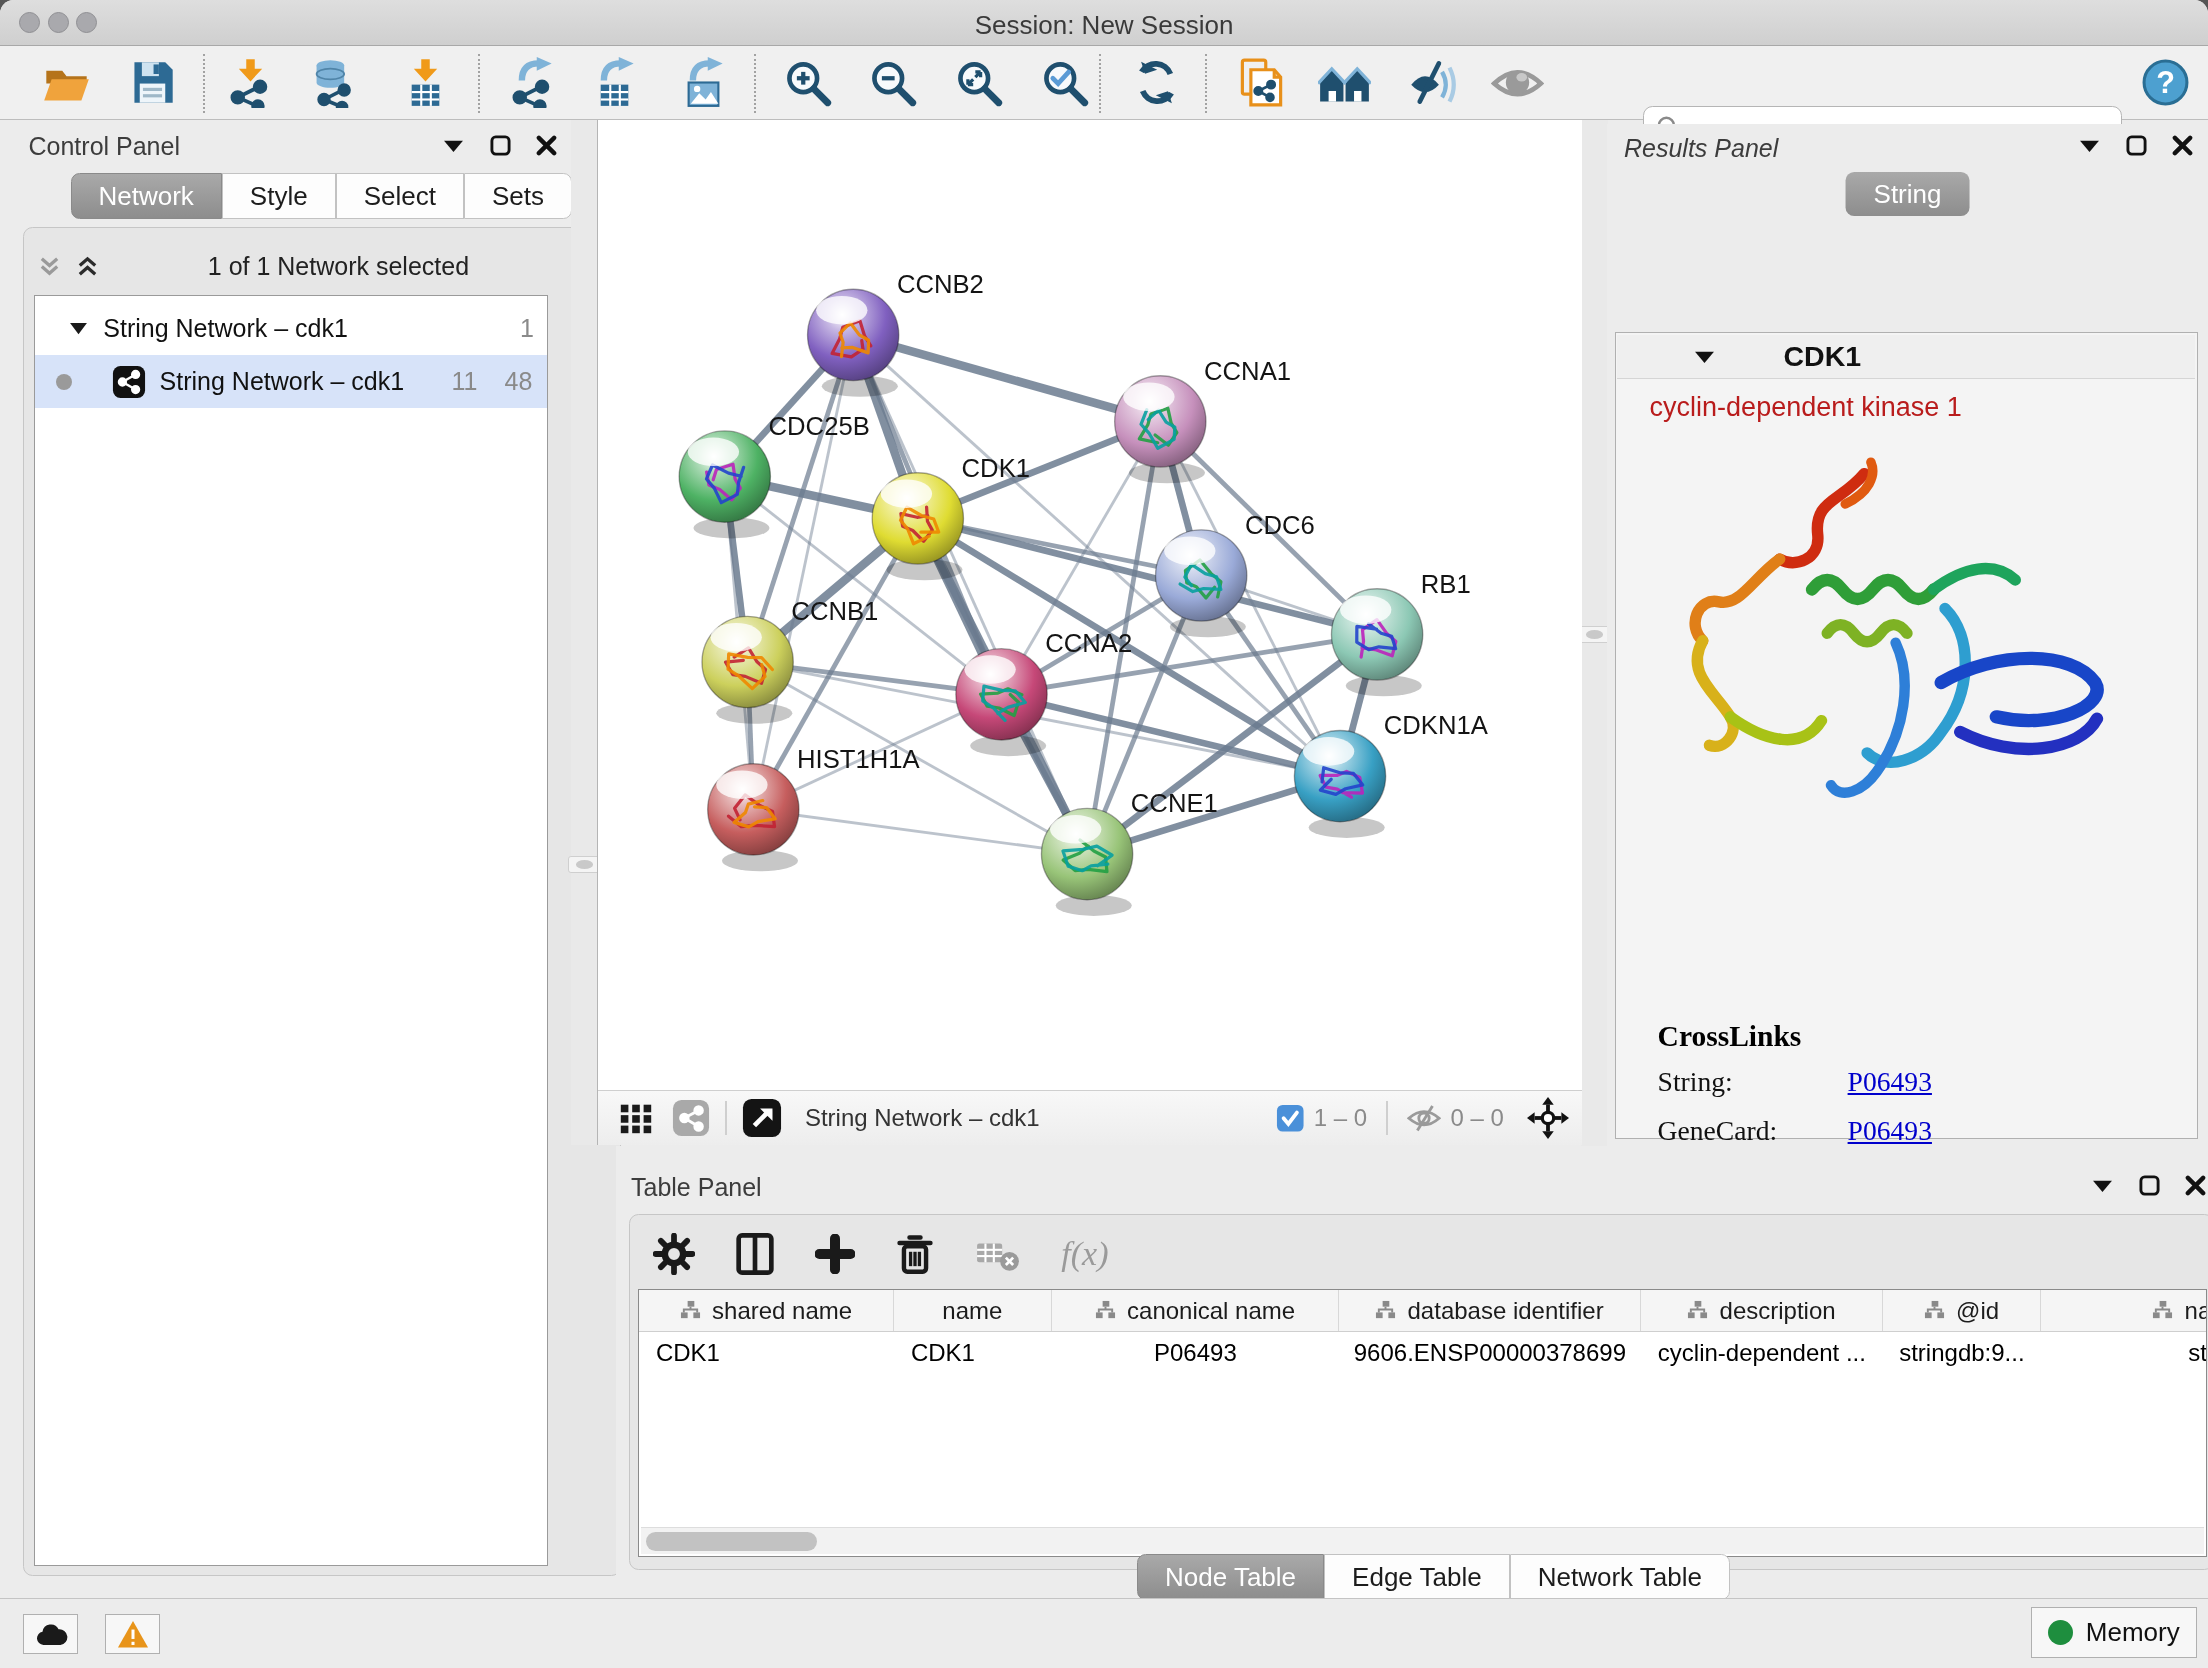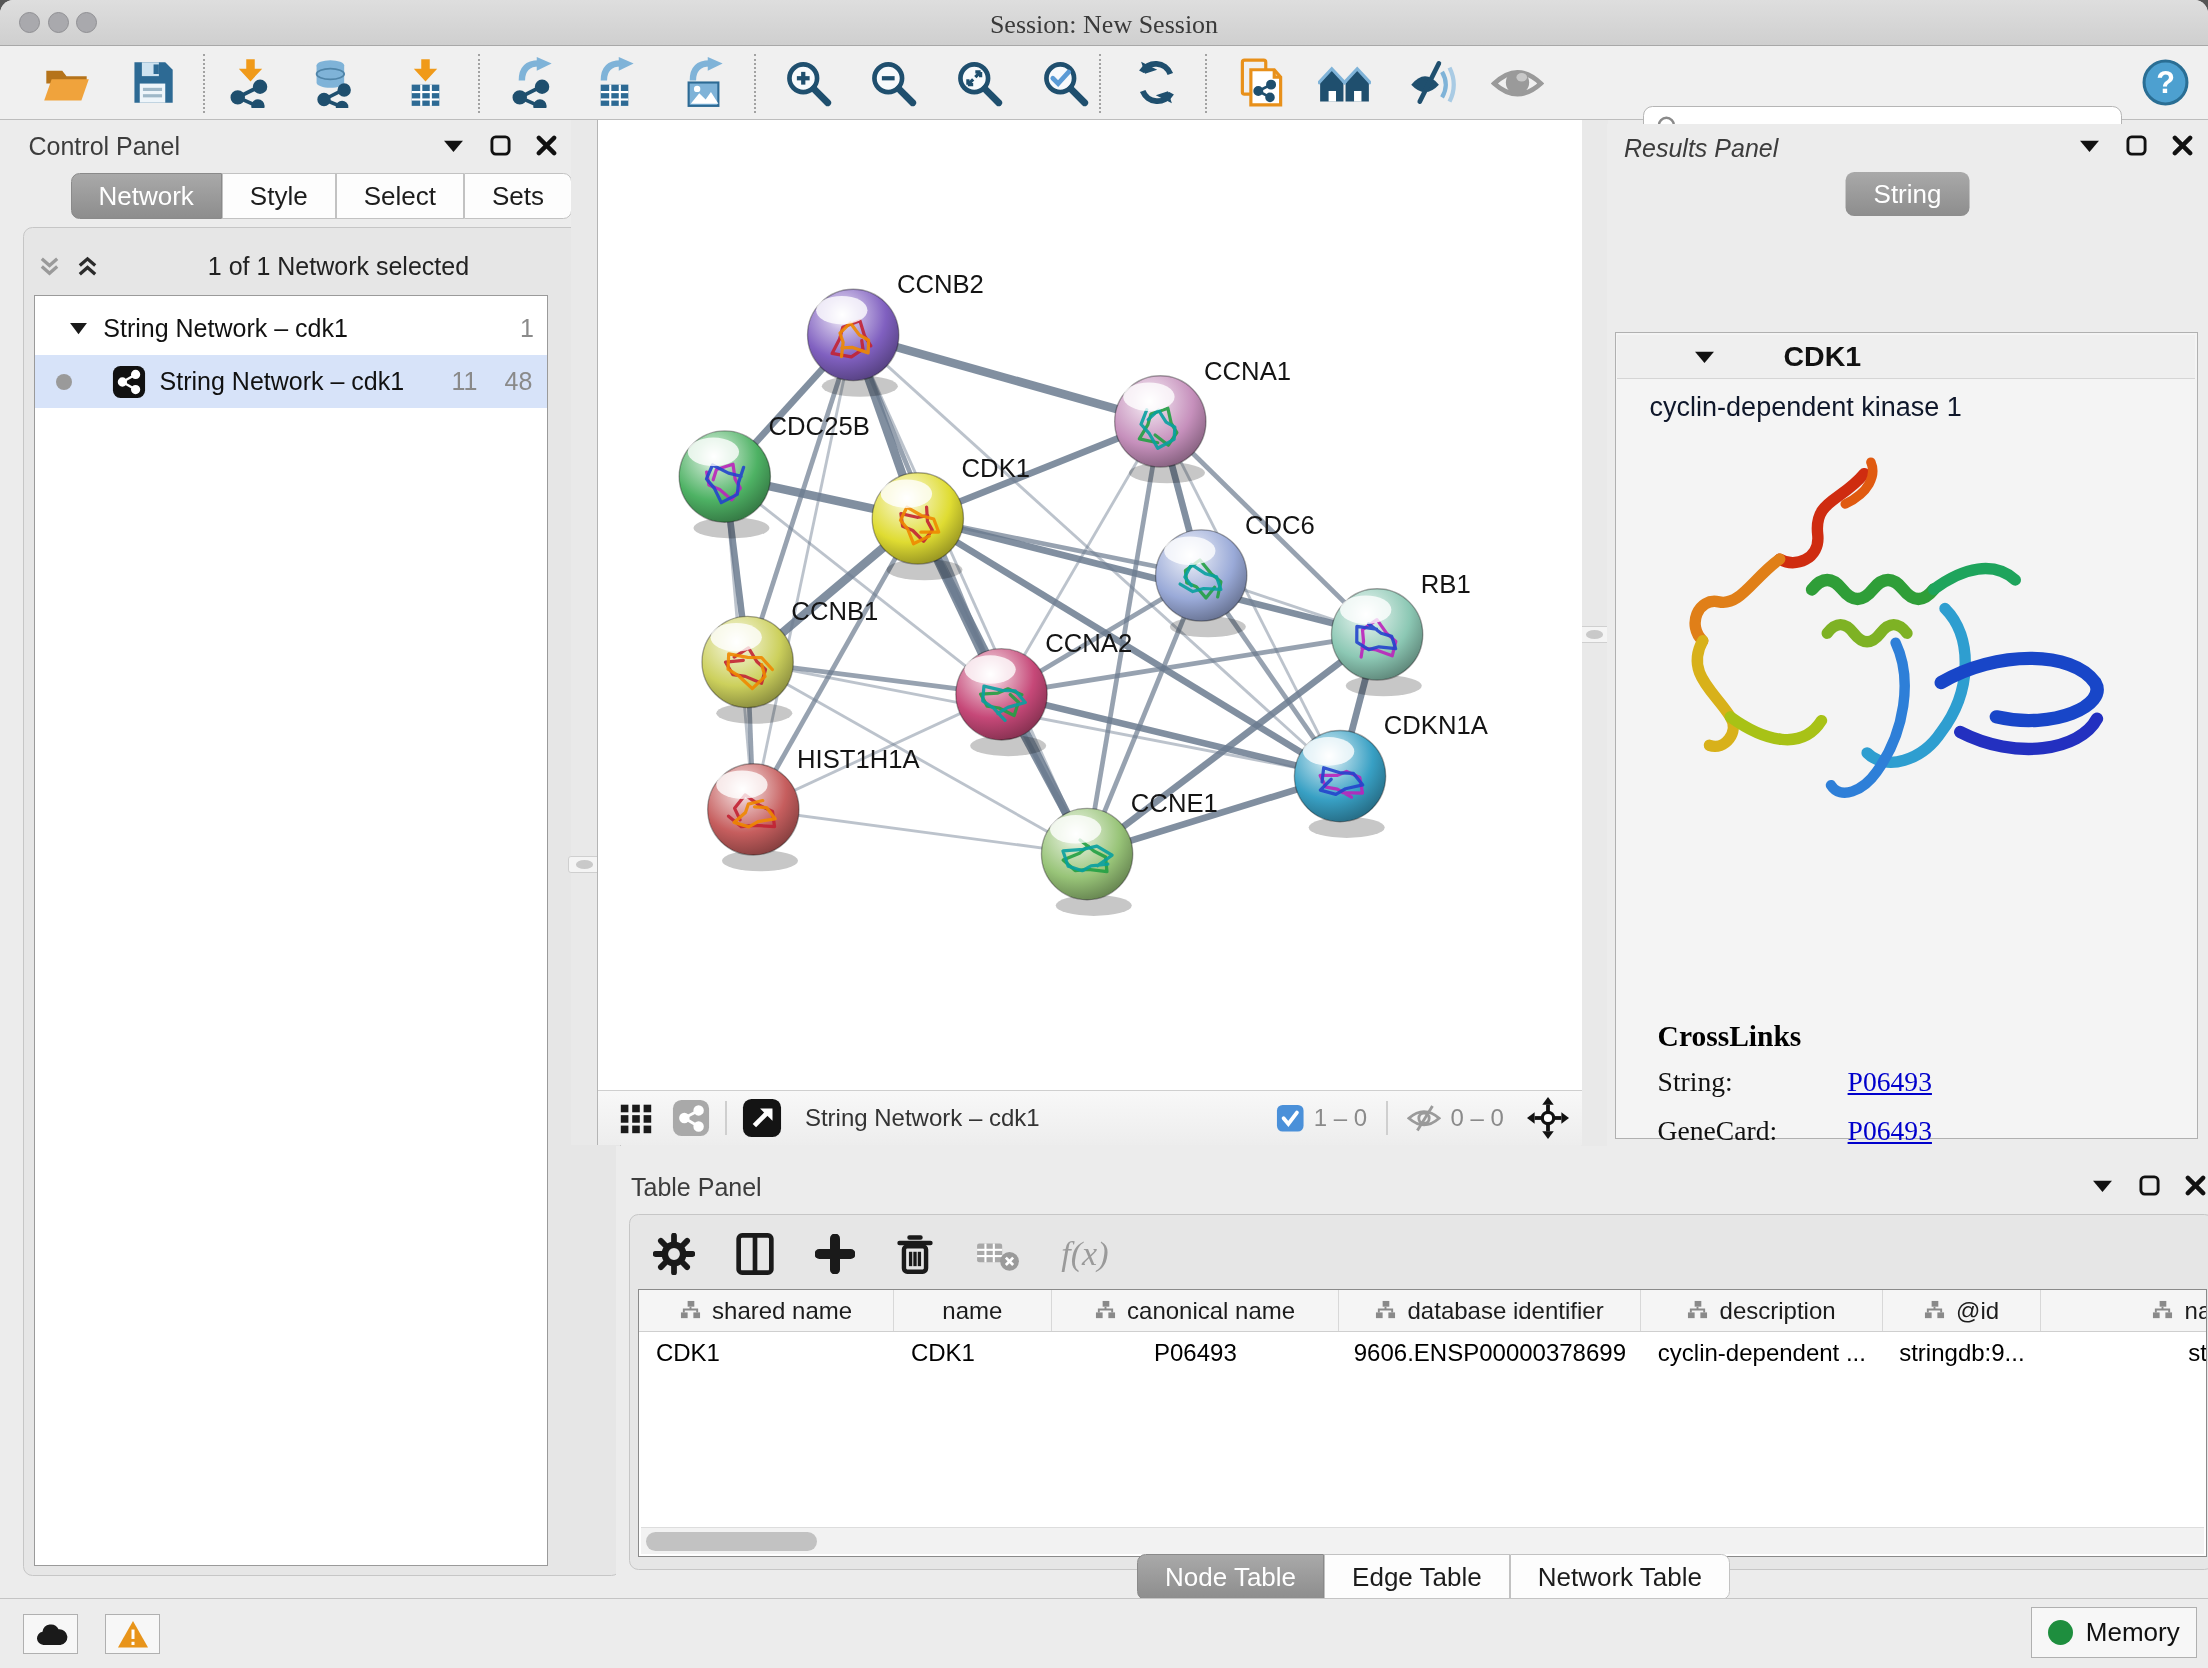--- a/index.html
+++ b/index.html
@@ -5,21 +5,21 @@
   * { margin:0; padding:0; box-sizing:border-box; }
   html,body { background:#555; }
   body { font-family:"Liberation Sans","DejaVu Sans",sans-serif; }
   .window { position:relative; width:2208px; height:1668px; background:#ececec; overflow:hidden; border-radius:13.3px 13.3px 0 0; }
 
   
   .titlebar { position:absolute; left:0; top:0; width:2208px; height:46px;
     background:linear-gradient(#dedede,#cfcfcf); border-bottom:1px solid #a8a8a8; border-radius:13.3px 13.3px 0 0; }
   .traffic { position:absolute; top:12.4px; width:21px; height:21px; border-radius:50%;
     background:#a9a9ad; border:1px solid #8f8f93; }
-  .title-text { position:absolute; top:9.5px; width:100%; text-align:center; font-size:26px; color:#3a3a3a;font-family:Liberation Serif, serif; }
+  .title-text { position:absolute; top:9.5px; width:100%; text-align:center; font-size:26px; color:#3a3a3a; }
 
   
   .toolbar { position:absolute; left:0; top:46px; width:2208px; height:74px; background:#f0f0f0; border-bottom:1.9px solid #bdbdbd; }
   .tbtn { position:absolute; top:9.5px; width:53px; height:53px; display:flex; align-items:center; justify-content:center; }
   .tsep { position:absolute; top:7.6px; height:59px; border-left:2.9px dotted #a2a2a2; }
   .searchbox { position:absolute; left:1643px; top:60px; width:479px; height:44px; background:#fff;
     border:1.9px solid #b5b5b5; border-radius:9.5px; display:flex; align-items:center; padding-left:11.4px; }
   .searchbox input { border:none; outline:none; font-size:23px; width:409px; background:transparent; color:#333; }
 
   
@@ -68,21 +68,21 @@
   .rp-btnbox { position:absolute; left:7.6px; top:77px; width:583px; height:124px; background:#e7e7e7;
     border:1.9px solid #c0c0c0; }
   .rp-btn { position:absolute; top:42px; height:48px; background:linear-gradient(#ffffff,#f2f2f2);
     border:1px solid #bdbdbd; border-radius:8.6px; font-size:26px; color:#111;
     display:flex; align-items:center; justify-content:center; box-shadow:0 1px 1.9px rgba(0,0,0,.18); }
   .rp-content { position:absolute; left:7.6px; top:208px; width:583px; height:807px; background:#f4f4f4;
     border:1.9px solid #b0b0b0; }
   .rp-gene-row { position:absolute; left:1.9px; right:1.9px; top:1.9px; height:44px; background:#efefef;
     border-bottom:1px solid #d5d5d5; display:flex; align-items:center; }
   .rp-gene { font-size:28.5px; font-weight:bold; color:#111; margin-left:67px; }
-  .rp-desc { position:absolute; left:34px; top:59px; font-size:27px; color:#0f172a; }
+  .rp-desc { position:absolute; left:34px; top:59px; font-size:27px; color:#b91c1c; }
   .crosslinks { position:absolute; left:42px; top:687px; font-family:"Liberation Serif","DejaVu Serif",serif; }
   .cl-title { font-size:29.5px; font-weight:bold; color:#000; margin-bottom:13.3px; }
   .cl-row { display:flex; font-size:27.6px; margin-bottom:17px; }
   .cl-label { width:190px; color:#111; }
   .cl-link { color:#0000cc; text-decoration:underline; }
 
   
   .table-panel { position:absolute; left:616px; top:1146px; width:1605px; height:452px; background:#ececec; }
   .tp-title { position:absolute; left:15px; top:27px; }
   .tp-box { position:absolute; left:13.3px; top:68px; width:1585px; height:356px; background:#e6e6e6;

